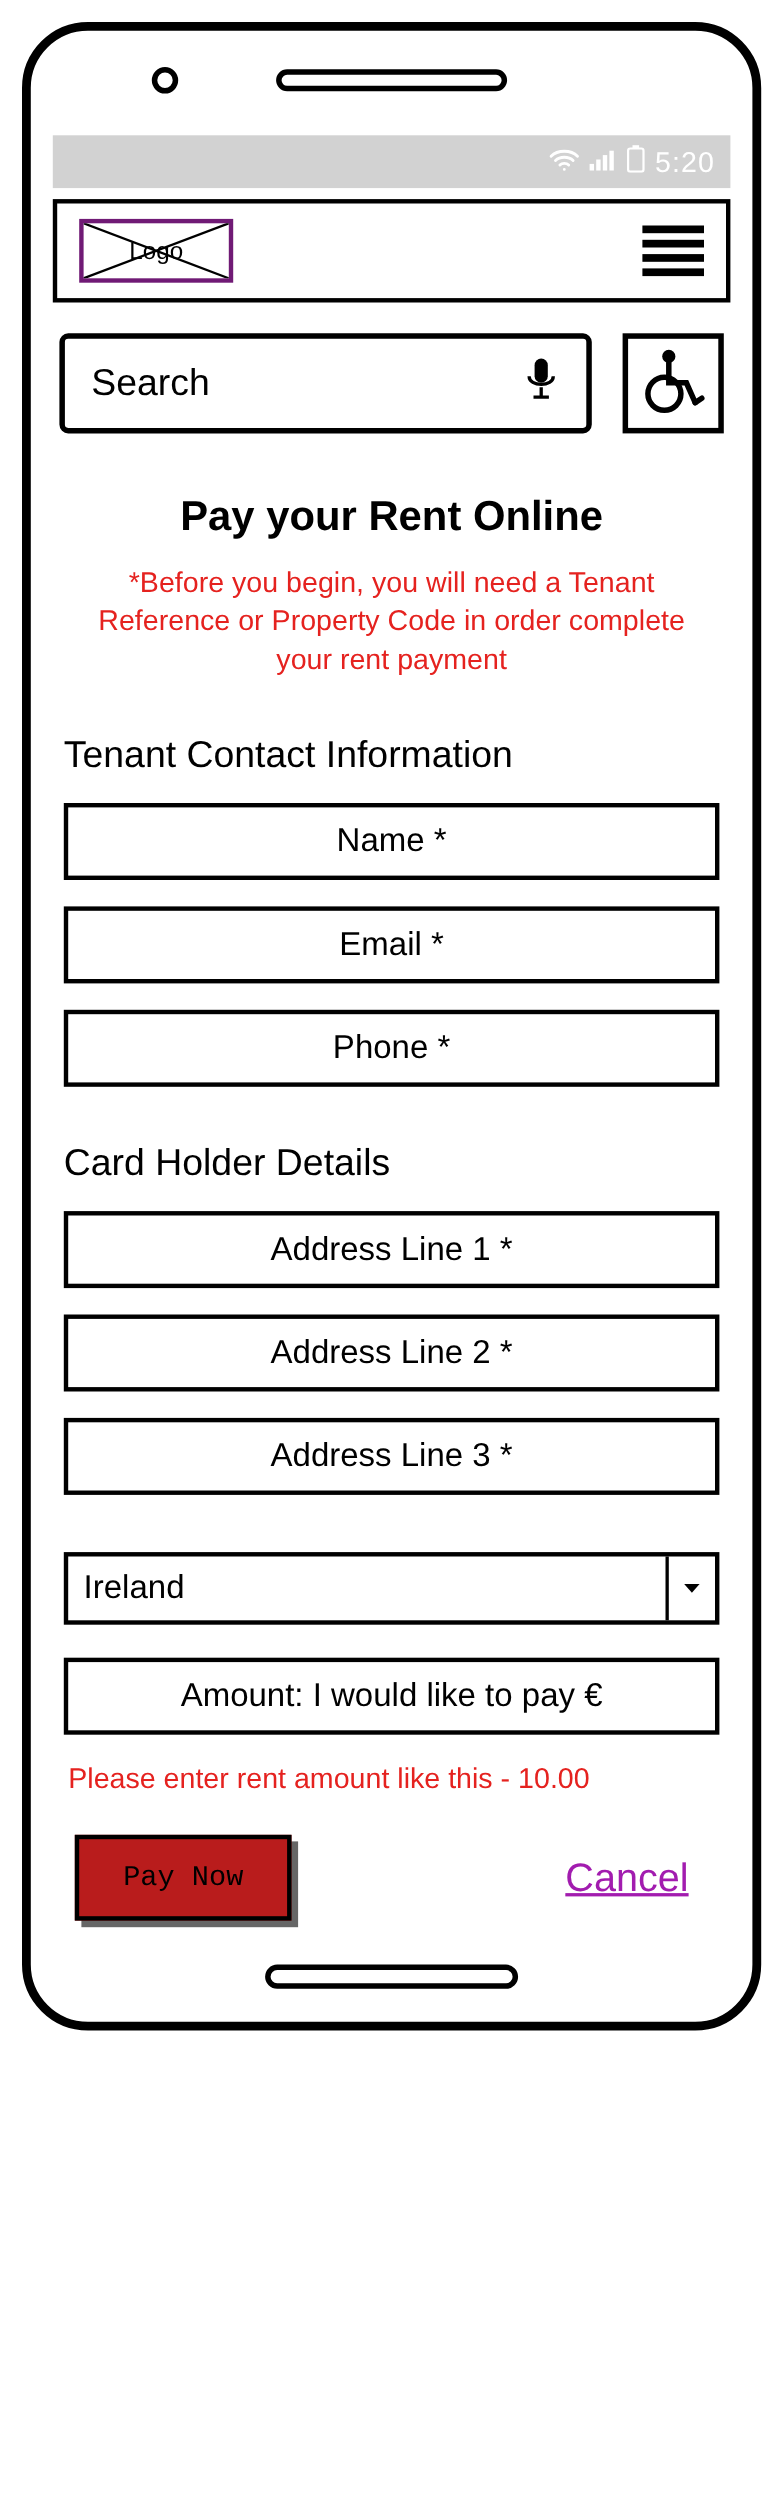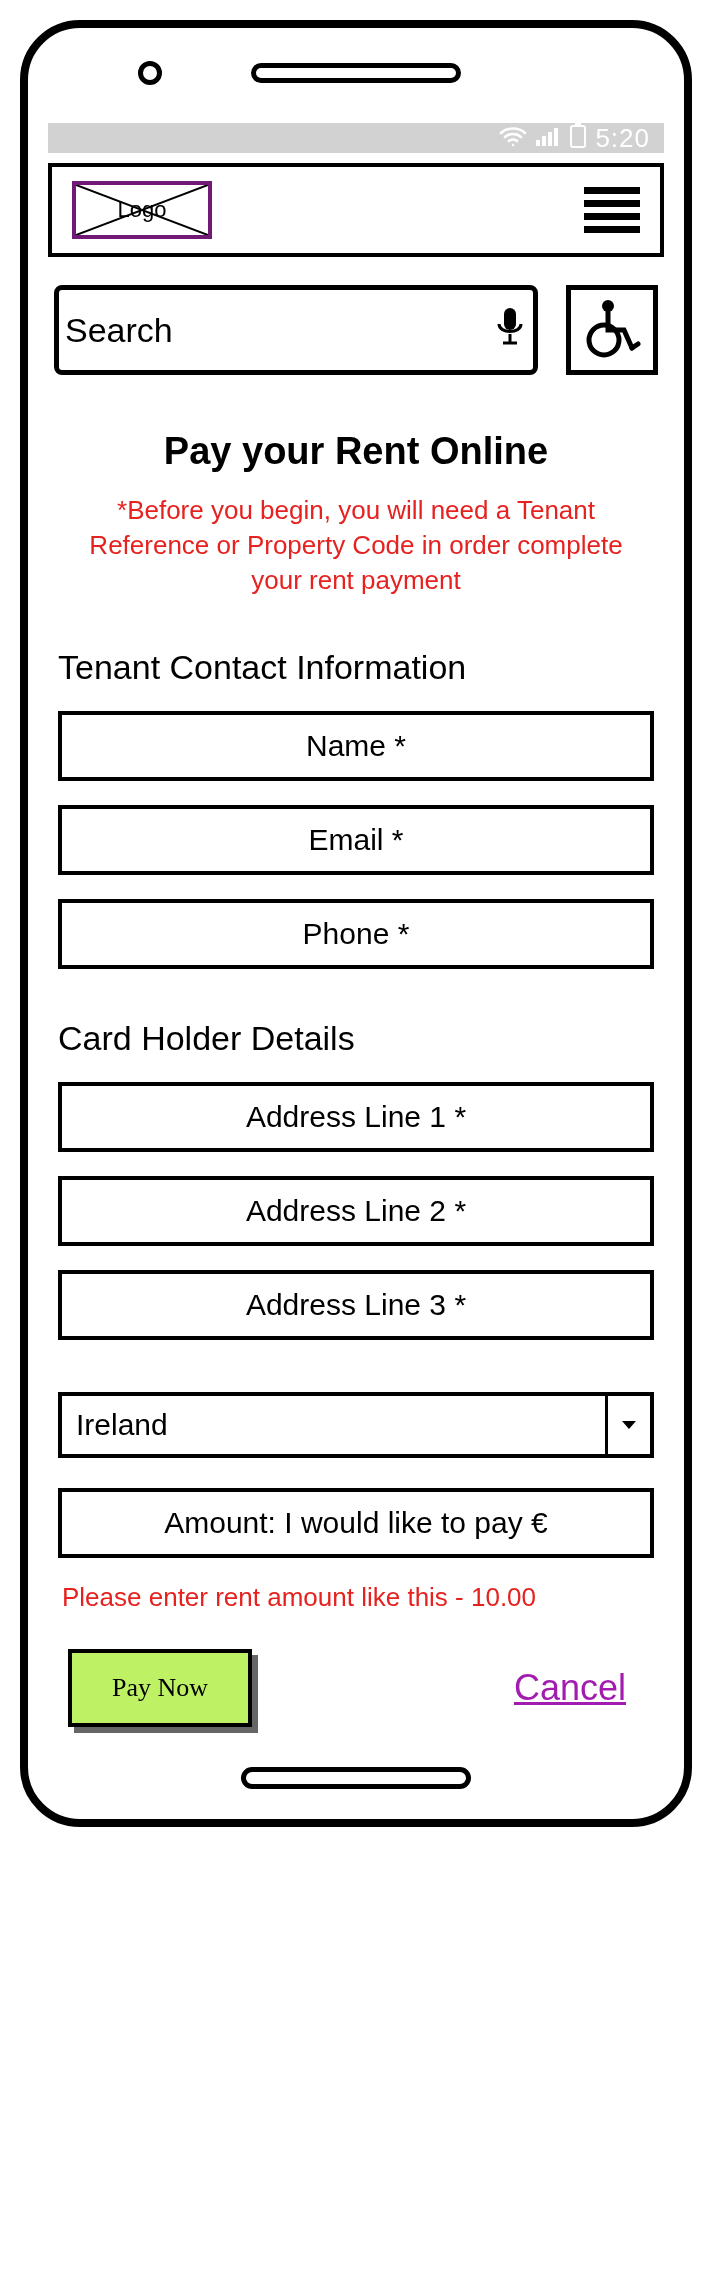--- a/index.html
+++ b/index.html
@@ -34,21 +34,21 @@
     position: absolute;
     left: 90px;
   }
   .speaker {
     width: 210px; height: 20px;
     border: 5px solid #000;
     border-radius: 20px;
   }
   .status-bar {
     background: #d2d2d2;
-    height: 30px;
+    height: 48px;
     display: flex;
     align-items: center;
     justify-content: flex-end;
     padding: 0 14px;
     color: #fff;
     font-family: Arial, sans-serif;
     font-size: 26px;
     letter-spacing: 1px;
   }
   .status-bar .icons { display: flex; align-items: center; gap: 8px; }
@@ -79,21 +79,21 @@
 
   .search-row {
     display: flex; align-items: stretch; gap: 28px;
     margin: 28px 6px 0 6px;
   }
   .search-box {
     flex: 1;
     border: 5px solid #000;
     border-radius: 8px;
     display: flex; align-items: center;
-    padding: 14px 6px;
+    padding: 14px 24px;
     font-size: 34px;
   }
   .search-box .placeholder { flex:1; }
   .access-btn {
     border: 5px solid #000;
     width: 92px;
     display:flex; align-items:center; justify-content:center;
   }
 
   .content { padding: 0 10px; }
@@ -140,24 +140,24 @@
     margin: 22px 0 36px 4px;
   }
   .actions {
     display:flex; align-items:center; justify-content: space-between;
     padding: 0 28px 0 10px;
     margin-bottom: 10px;
   }
   .pay-btn {
     border: 4px solid #000;
     padding: 20px 40px;
-    font-family: Liberation Serif, serif;
+    font-family: Liberation Mono, monospace;
     font-size: 26px;
     box-shadow: 6px 6px 0 #666;
-    background:#bef264;
+    background:#b91c1c;
     cursor:pointer;
   }
   .cancel-link {
     color: #a21caf;
     font-size: 36px;
     text-decoration: underline;
     cursor:pointer;
   }
   .bottom-hardware {
     display:flex; justify-content:center; margin-top: 40px;

